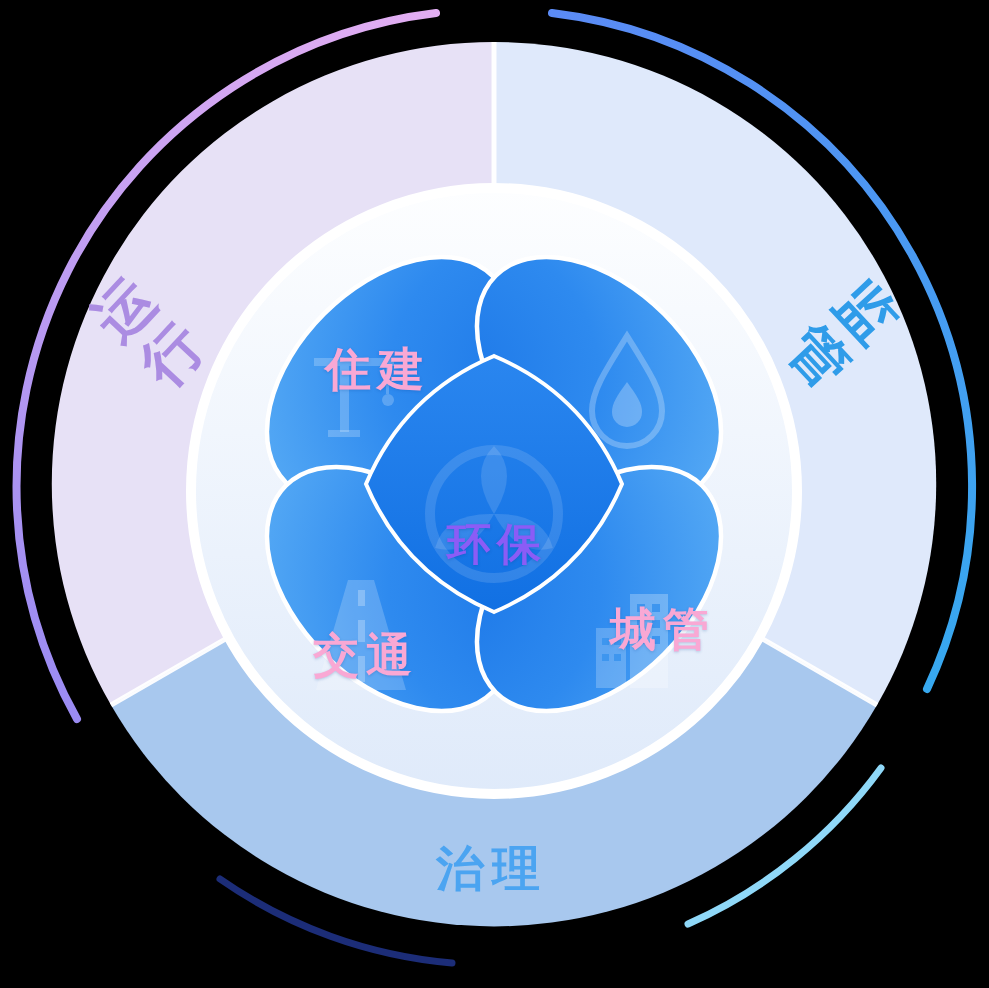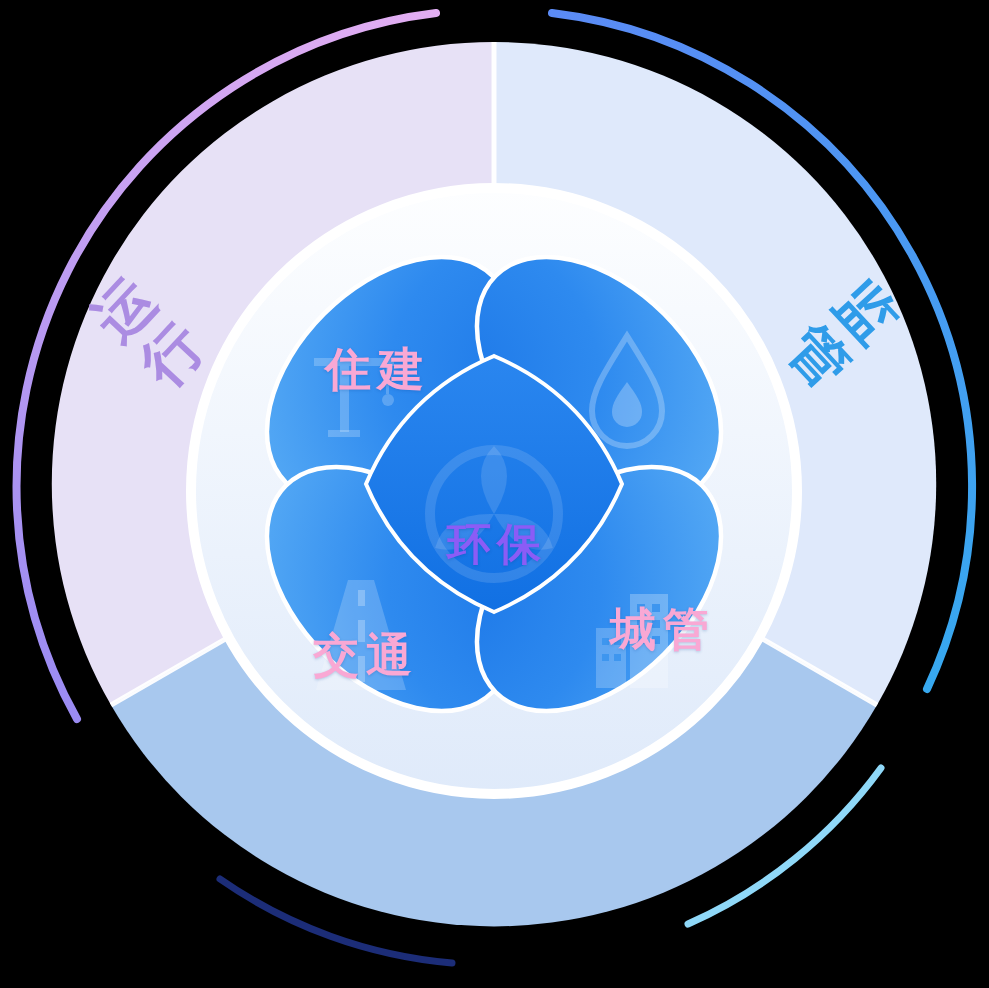--- a/index.html
+++ b/index.html
@@ -173,19 +173,20 @@
           <path d="M494 514 Q 468 472 494 446 Q 520 472 494 514 Z"></path>
           <path d="M494 514 Q 468 472 494 446 Q 520 472 494 514 Z" transform="rotate(120 494 514)"></path>
           <path d="M494 514 Q 468 472 494 446 Q 520 472 494 514 Z" transform="rotate(240 494 514)"></path>
         </g>
       </g>
     </g>
   </svg>
 
   <div class="label v-label lbl-operation">运行</div>
   <div class="label v-label lbl-supervision">监管</div>
+  <div class="label lbl-governance">治理</div>
 
   <div class="label petal-label p-housing">住建</div>
   <div class="label petal-label p-traffic">交通</div>
   <div class="label petal-label p-urban">城管</div>
 
   <div class="label center-label">环保</div>
 </div>
 
 </body></html>

